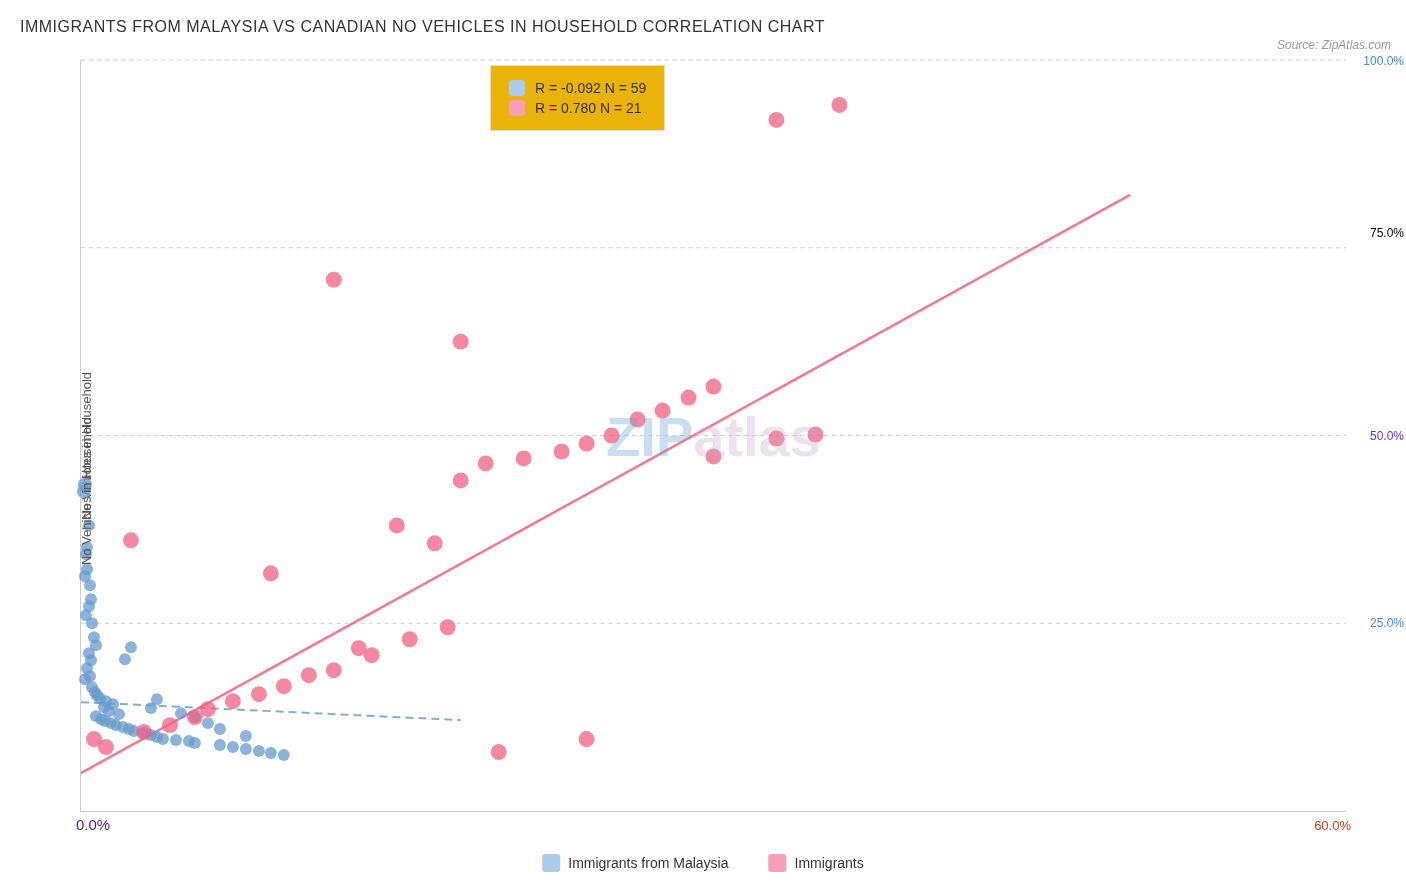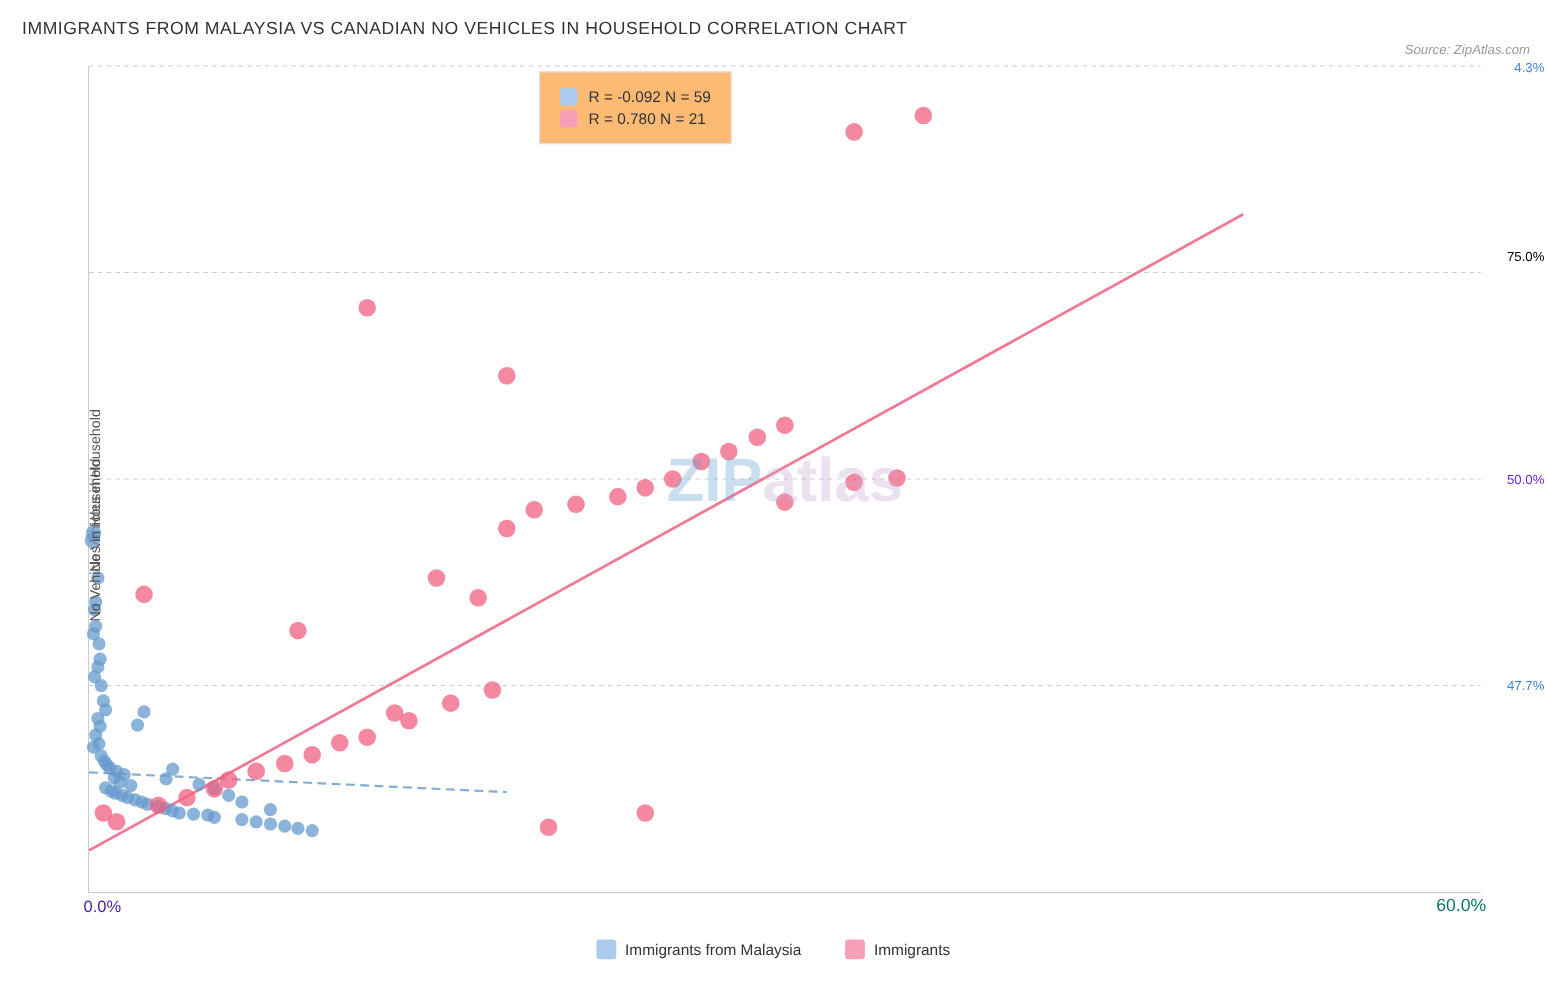--- a/index.html
+++ b/index.html
@@ -66,21 +66,21 @@
       pointer-events: none;
       white-space: nowrap;
       z-index: 10;
     }
     .watermark span.zip { color: rgba(100,160,210,0.35); }
     .watermark span.atlas { color: rgba(200,170,210,0.35); }
     .legend-box {
       position: absolute;
       top: 65px;
       left: 490px;
-      background: #fdba74;
+      background: #eab308;
       border: 1px solid #ddd;
       padding: 10px 18px;
       font-size: 14px;
       z-index: 20;
     }
     .legend-row {
       display: flex;
       align-items: center;
       margin: 4px 0;
     }
@@ -255,27 +255,27 @@
       <circle cx="506" cy="680" r="8" fill="#f06080" opacity="0.75"></circle>
       <circle cx="633" cy="397" r="8" fill="#f06080" opacity="0.75"></circle>
       <circle cx="696" cy="60" r="8" fill="#f06080" opacity="0.75"></circle>
       <circle cx="759" cy="45" r="8" fill="#f06080" opacity="0.75"></circle>
       <circle cx="380" cy="282" r="8" fill="#f06080" opacity="0.75"></circle>
       <circle cx="253" cy="220" r="8" fill="#f06080" opacity="0.75"></circle>
       <circle cx="735" cy="375" r="8" fill="#f06080" opacity="0.75"></circle>
 
     </svg>
 
-    <div style="position:absolute; top:-6px; right:-58px; font-size:12px; color:#4488cc;">4.3%</div>
+    <div style="position:absolute; top:-6px; right:-58px; font-size:12px; color:#4488cc;">100.0%</div>
     <div style="position:absolute; top:23%; right:-58px; font-size:12px; color:#000000; transform:translateY(-50%);">75.0%</div>
     <div style="position:absolute; top:50%; right:-58px; font-size:12px; color:#6d28d9; transform:translateY(-50%);">50.0%</div>
-    <div style="position:absolute; top:75%; right:-58px; font-size:12px; color:#4488cc; transform:translateY(-50%);">47.7%</div>
+    <div style="position:absolute; top:75%; right:-58px; font-size:12px; color:#4488cc; transform:translateY(-50%);">25.0%</div>
 
     <div style="position:absolute; bottom:-22px; left:-5px; font-size:15px; color:#4c1d95;">0.0%</div>
-    <div style="position:absolute; bottom:-22px; right:-5px; font-size:16px; color:#0f766e;">60.0%</div>
+    <div style="position:absolute; bottom:-22px; right:-5px; font-size:13px; color:#c2410c;">60.0%</div>
 
   </div>
 
   <div style="position:absolute; left:12px; top:55%; transform:translateY(-50%) rotate(-90deg); font-size:13px; color:#555; white-space:nowrap; transform-origin: center center;">No Vehicles in Household</div>
 
   <div class="bottom-legend">
     <div class="bottom-legend-item">
       <div class="bottom-swatch" style="background:#aacbee; border-radius:3px;"></div>
       <span>Immigrants from Malaysia</span>
     </div>

